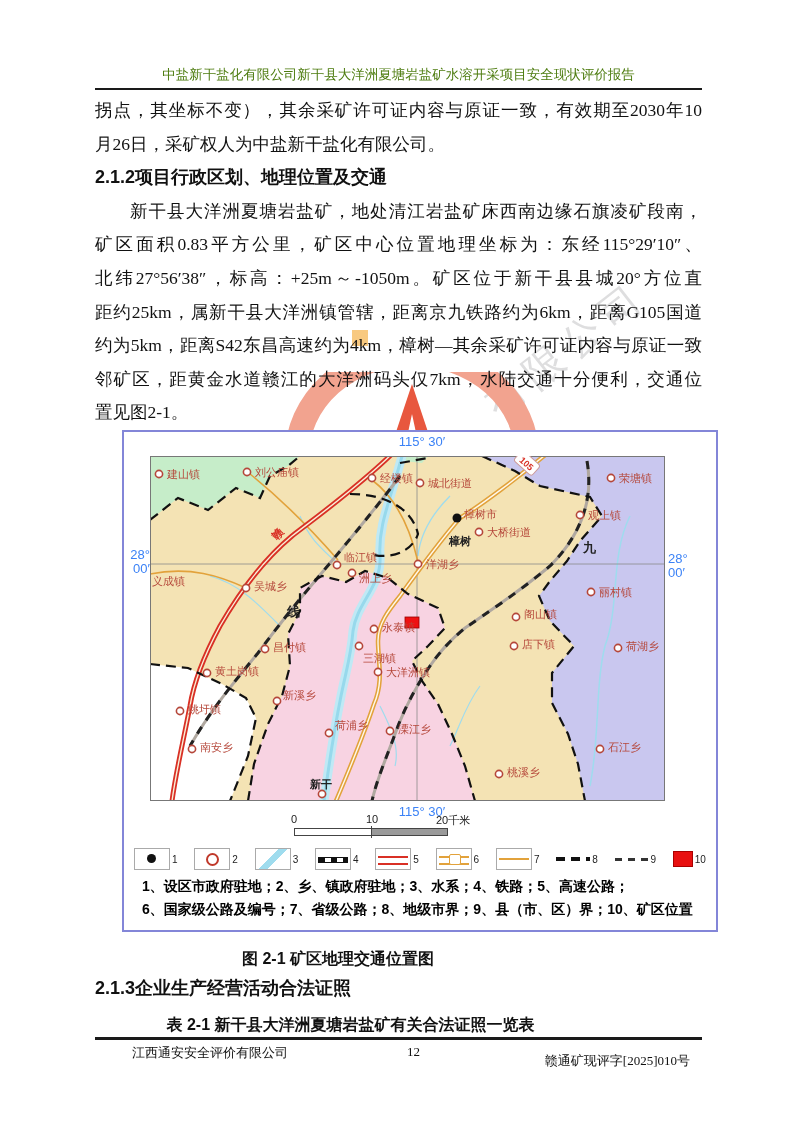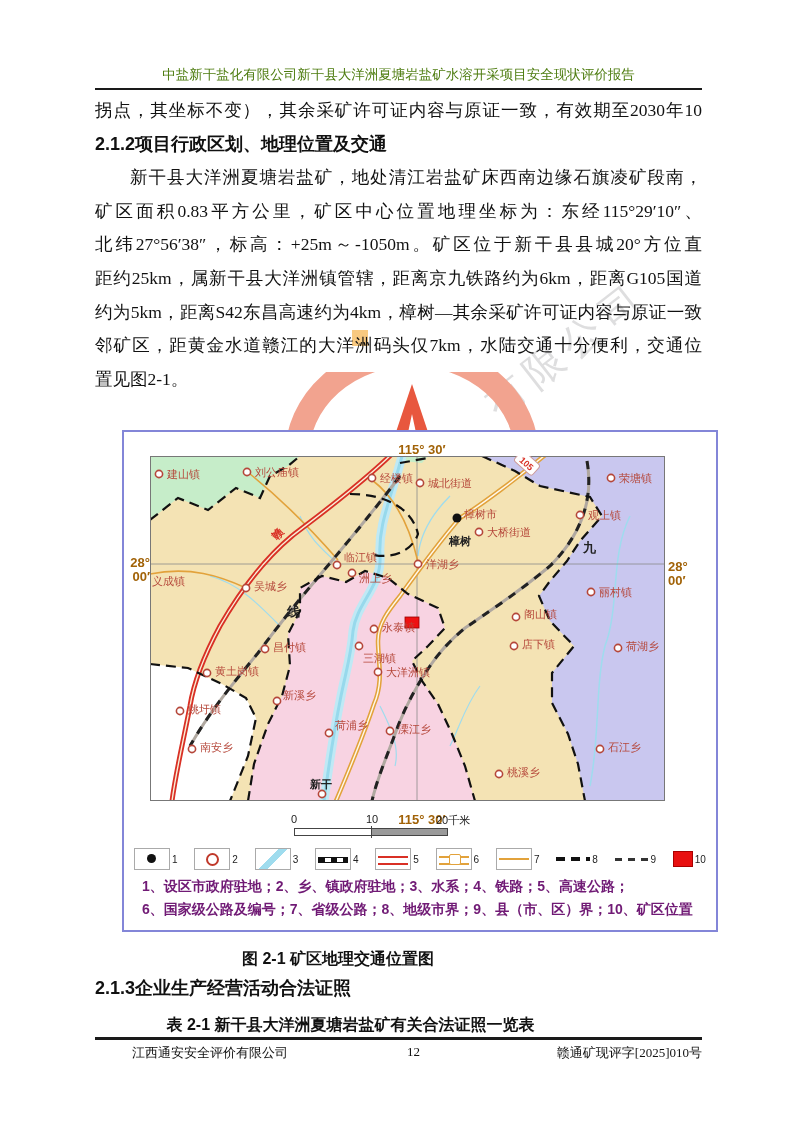--- a/index.html
+++ b/index.html
@@ -18,21 +18,21 @@
   .content{position:absolute;left:95px;top:94px;width:607px;z-index:1;font-size:17.5px;
            line-height:33.6px;}
   .ln{white-space:nowrap;}
   .jln{white-space:normal;text-align:justify;text-align-last:justify;}
   .indent{padding-left:35px;}
   .h2{font-family:"Liberation Sans",sans-serif;font-weight:bold;font-size:18px;line-height:33.6px;}
   
   .figure{position:absolute;left:122px;top:430px;width:592px;height:498px;background:#fff;
           border:2px solid #8386d8;z-index:1;}
   .map-plot{position:absolute;left:26px;top:24px;width:515px;height:345px;}
-  .coord{position:absolute;font-family:"Liberation Sans",sans-serif;font-size:13px;font-weight:bold;color:#a16207;margin-top:8px;}
+  .coord{position:absolute;font-family:"Liberation Sans",sans-serif;font-size:13px;font-weight:normal;color:#3b82f6;}
   .coord-top{left:253px;top:2px;width:90px;text-align:center;}
   .coord-bottom{left:253px;top:372px;width:90px;text-align:center;}
   .coord-left{left:2px;top:116px;width:24px;text-align:right;line-height:14px;}
   .coord-right{left:544px;top:120px;width:26px;line-height:14px;}
   
   .scale{position:absolute;left:170px;top:381px;width:220px;font-family:"Liberation Sans",sans-serif;
          font-size:11px;color:#222;}
   .scale-labels{position:relative;height:13px;}
   .scale-labels span{position:absolute;top:0;}
   .s0{left:-3px;} .s10{left:72px;} .s20{left:142px;}
@@ -54,34 +54,34 @@
       border-top:2px solid #d93025;border-bottom:2px solid #d93025;}
   .sym-nat::before{content:"";position:absolute;left:2px;top:7px;right:2px;height:5px;
       border-top:2px solid #e2a23b;border-bottom:2px solid #e2a23b;}
   .sym-nat::after{content:"";position:absolute;left:12px;top:5px;width:10px;height:9px;border:1px solid #e2a23b;
       border-radius:2px;background:#fff;}
   .sym-prov::after{content:"";position:absolute;left:2px;top:9px;right:2px;height:2px;background:#e2a23b;}
   .lg-dash8{width:34px;height:4px;background:repeating-linear-gradient(90deg,#111 0 9px,transparent 9px 15px);}
   .lg-dash9{width:34px;height:3px;background:repeating-linear-gradient(90deg,#333 0 7px,transparent 7px 13px);}
   .lg-sq{width:18px;height:14px;background:#e81010;border:1px solid #a00;}
   .legend-text{position:absolute;left:18px;width:556px;font-family:"Liberation Sans",sans-serif;
-               font-size:14px;font-weight:bold;color:#701a75;white-space:nowrap;}
+               font-size:14px;font-weight:bold;color:#000000;white-space:nowrap;}
   .lt1{top:446px;} .lt2{top:469px;}
   
   .caption{position:absolute;left:0;top:942px;width:676px;text-align:center;font-weight:bold;
            font-size:16px;z-index:1;}
   .h213{position:absolute;left:95px;top:972px;z-index:1;}
   .tbl-title{position:absolute;left:0;top:1008px;width:701px;text-align:center;font-weight:bold;
              font-size:16px;z-index:1;}
   
   .ftr-rule{position:absolute;left:95px;top:1037px;width:607px;height:2.5px;background:#1a1a1a;z-index:1;}
   .footer{position:absolute;left:95px;top:1044px;width:607px;font-size:13px;z-index:1;}
   .footer .fl{position:absolute;left:0;margin-left:37px;}
   .footer .fp{position:absolute;left:15px;width:100%;text-align:center;}
-  .footer .fr{position:absolute;right:0;}
+  .footer .fr{position:absolute;right:12px;margin-top:8px;}
   
   .town-label{font-size:11px;fill:#b5473a;font-family:"Liberation Sans",sans-serif;dominant-baseline:central;}
   .town-label.black{fill:#222;font-weight:bold;}
   .rail-ch{font-size:13px;fill:#222;font-weight:bold;font-family:"Liberation Sans",sans-serif;dominant-baseline:central;}
   .hw-ch{font-size:11px;fill:#d93025;font-weight:bold;font-family:"Liberation Sans",sans-serif;dominant-baseline:central;}
 </style>
 </head>
 <body>
 
 <div class="wm wm-square"></div>
@@ -90,20 +90,21 @@
   <path d="M15,84 A115,102 0 0 1 245,84" fill="none" stroke="#f2a38f" stroke-width="24"></path>
   <polygon points="106,84 130,12 154,84" fill="#e8573e"></polygon>
   <polygon points="121,84 130,42 139,84" fill="#ffffff"></polygon>
 </svg>
 
 <div class="hdr">中盐新干盐化有限公司新干县大洋洲夏塘岩盐矿水溶开采项目安全现状评价报告</div>
 <div class="hdr-rule"></div>
 
 <div class="content">
   <div class="ln jln">拐点，其坐标不变），其余采矿许可证内容与原证一致，有效期至2030年10</div>
+  <div class="ln">月26日，采矿权人为中盐新干盐化有限公司。</div>
   <div class="ln h2">2.1.2项目行政区划、地理位置及交通</div>
   <div class="ln jln indent">新干县大洋洲夏塘岩盐矿，地处清江岩盐矿床西南边缘石旗凌矿段南，</div>
   <div class="ln jln">矿区面积0.83平方公里，矿区中心位置地理坐标为：东经115°29′10″、</div>
   <div class="ln jln">北纬27°56′38″，标高：+25m～-1050m。矿区位于新干县县城20°方位直</div>
   <div class="ln jln">距约25km，属新干县大洋洲镇管辖，距离京九铁路约为6km，距离G105国道</div>
   <div class="ln jln">约为5km，距离S42东昌高速约为4km，樟树—其余采矿许可证内容与原证一致</div>
   <div class="ln jln">邻矿区，距黄金水道赣江的大洋洲码头仅7km，水陆交通十分便利，交通位</div>
   <div class="ln">置见图2-1。</div>
 </div>
 

